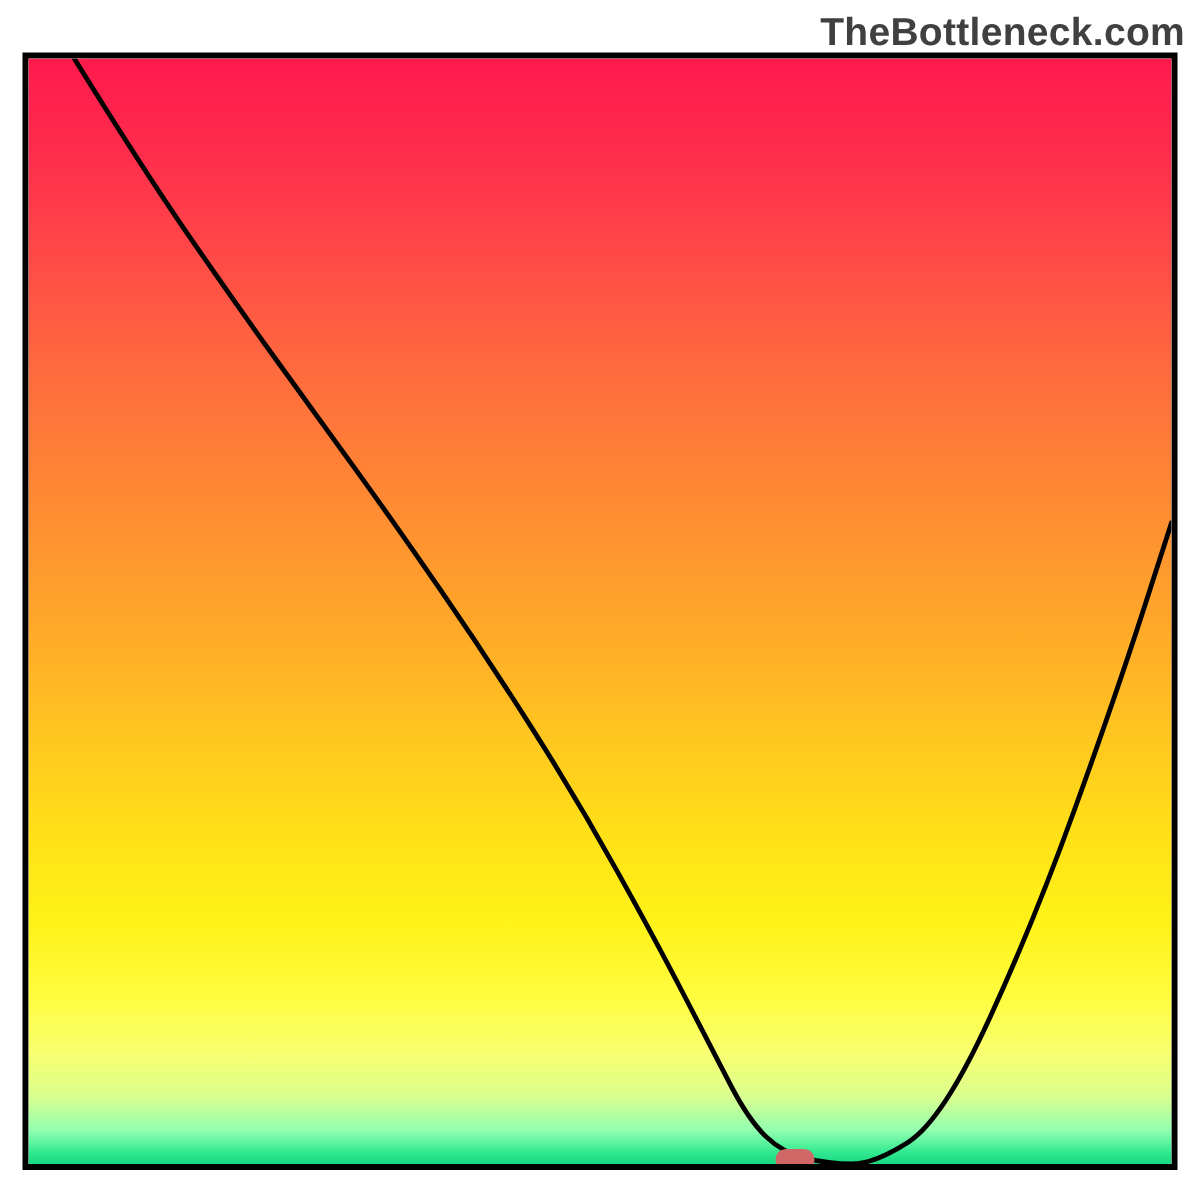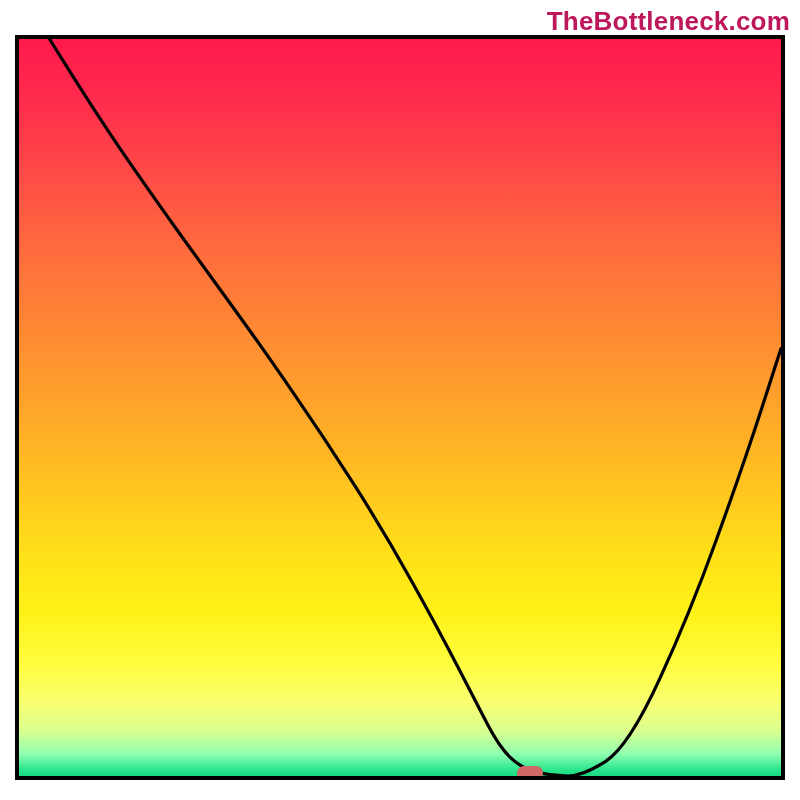--- a/index.html
+++ b/index.html
@@ -49,21 +49,21 @@
       #18d882 100%
     );
   }
   .watermark {
     position: absolute;
     top: 6px;
     right: 10px;
     font-family: Arial, Helvetica, sans-serif;
     font-size: 26px;
     font-weight: 700;
-    color: #be185d;
+    color: #404040;
     letter-spacing: 0.2px;
   }
   .curve-svg {
     position: absolute;
     left: 0;
     top: 0;
     width: 100%;
     height: 100%;
   }
   .curve-path {

